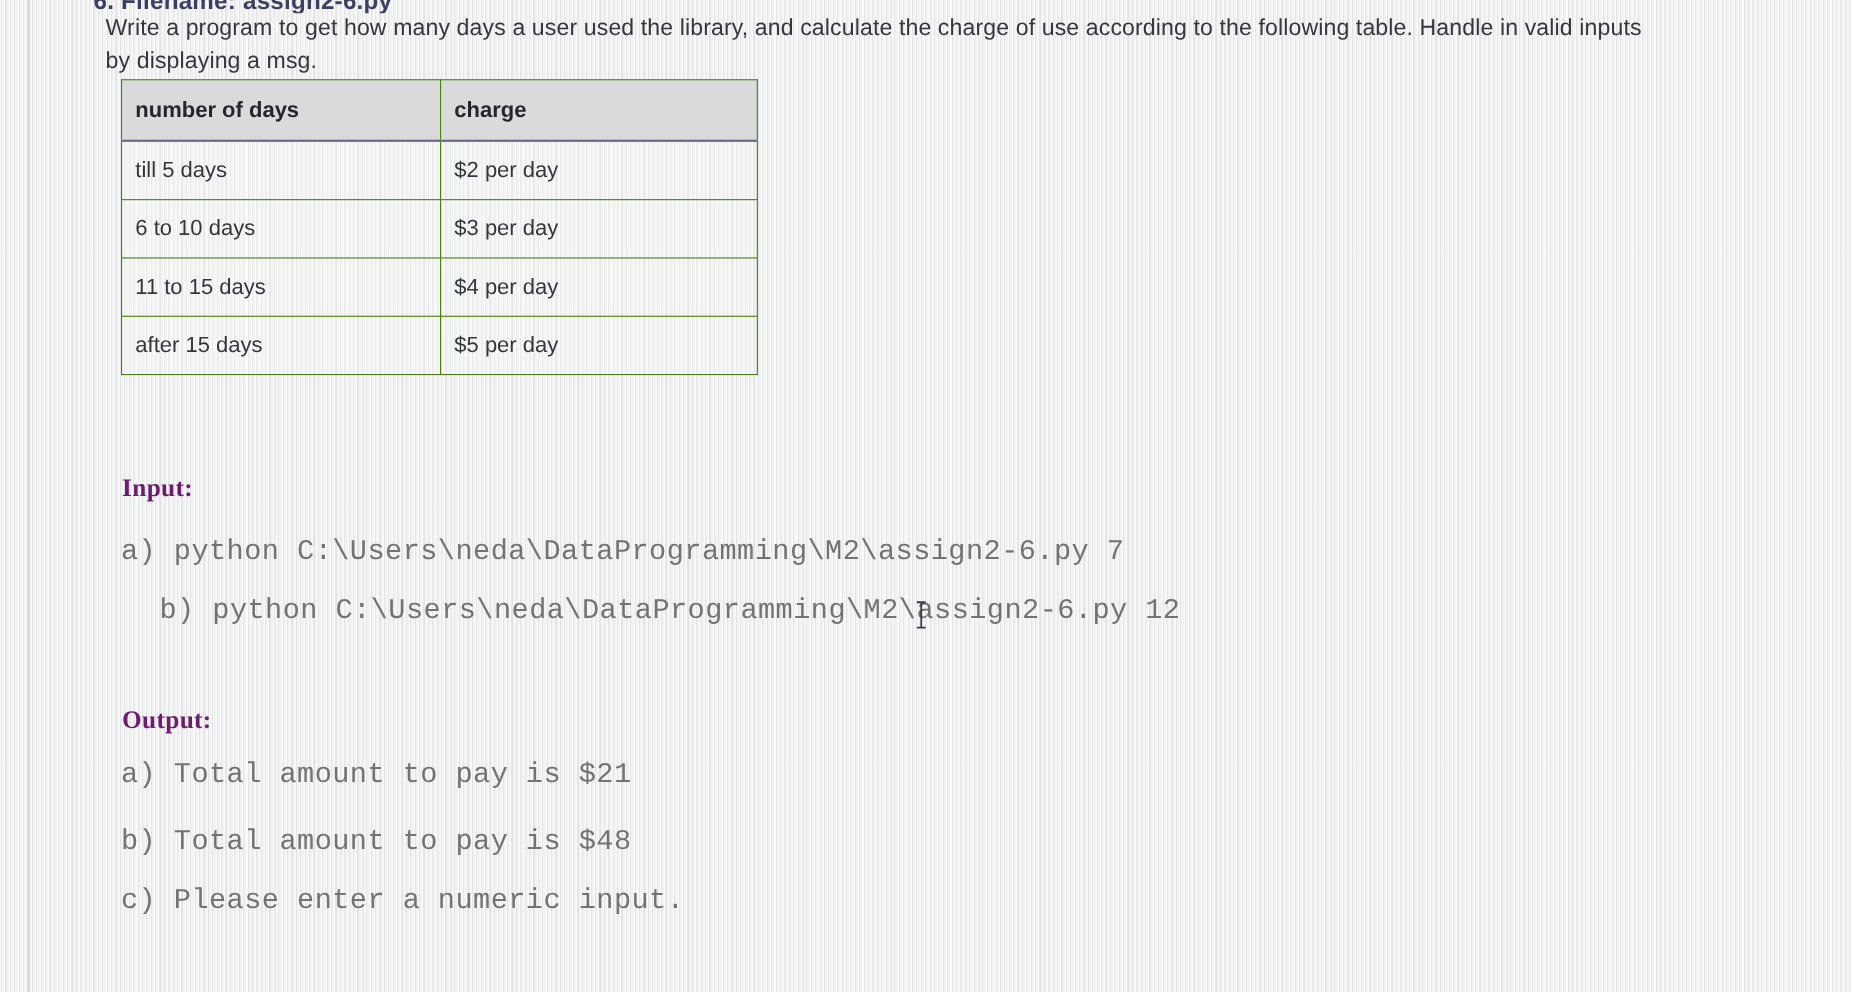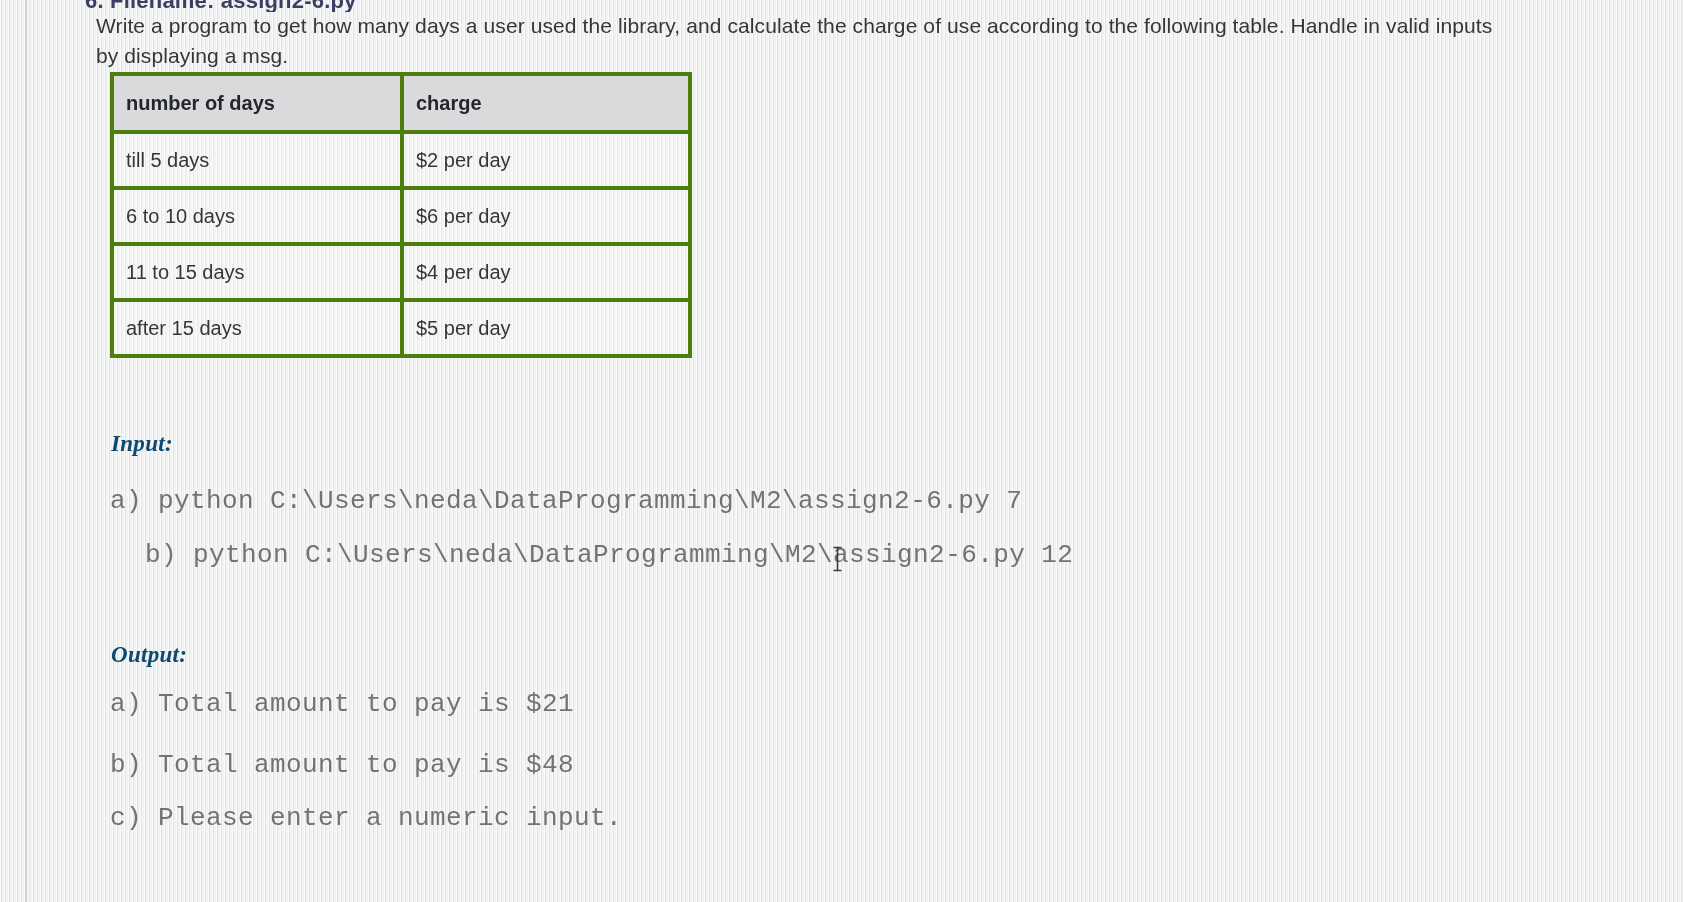--- a/index.html
+++ b/index.html
@@ -78,21 +78,21 @@
     position: absolute;
     left: 110px;
     top: 72px;
     width: 578px;
     border-collapse: collapse;
     background: transparent;
     table-layout: fixed;
   }
   .charge-table th,
   .charge-table td {
-    border: 4px solid #4d7c0f;
+    border: 1px solid #4d7c0f;
     padding: 0 0 0 12px;
     height: 52px;
     vertical-align: middle;
     font-size: 20px;
     color: #34363b;
     text-align: left;
   }
   .charge-table thead th {
     background: #d9dadc;
     font-weight: bold;
@@ -105,23 +105,22 @@
   .charge-table col.c2 { width: 288px; }
   .charge-table tbody td { background: rgba(255,255,255,0.18); }
 
   
   .section-heading {
     position: absolute;
     left: 111px;
     font-family: "Liberation Serif", serif;
     font-weight: bold;
     font-size: 23px;
-    color: #0c4a6e;
+    color: #701a75;
     letter-spacing: 0.3px;
-    font-style: italic;
   }
   #input-heading  { top: 431px; }
   #output-heading { top: 642px; text-align: center; }
 
   
   .code-line {
     position: absolute;
     left: 110px;
     font-family: "Liberation Mono", "DejaVu Sans Mono", monospace;
     font-size: 26px;
@@ -169,21 +168,21 @@
         <th>charge</th>
       </tr>
     </thead>
     <tbody>
       <tr>
         <td>till 5 days</td>
         <td>$2 per day</td>
       </tr>
       <tr>
         <td>6 to 10 days</td>
-        <td>$6 per day</td>
+        <td>$3 per day</td>
       </tr>
       <tr>
         <td>11 to 15 days</td>
         <td>$4 per day</td>
       </tr>
       <tr>
         <td>after 15 days</td>
         <td>$5 per day</td>
       </tr>
     </tbody>

